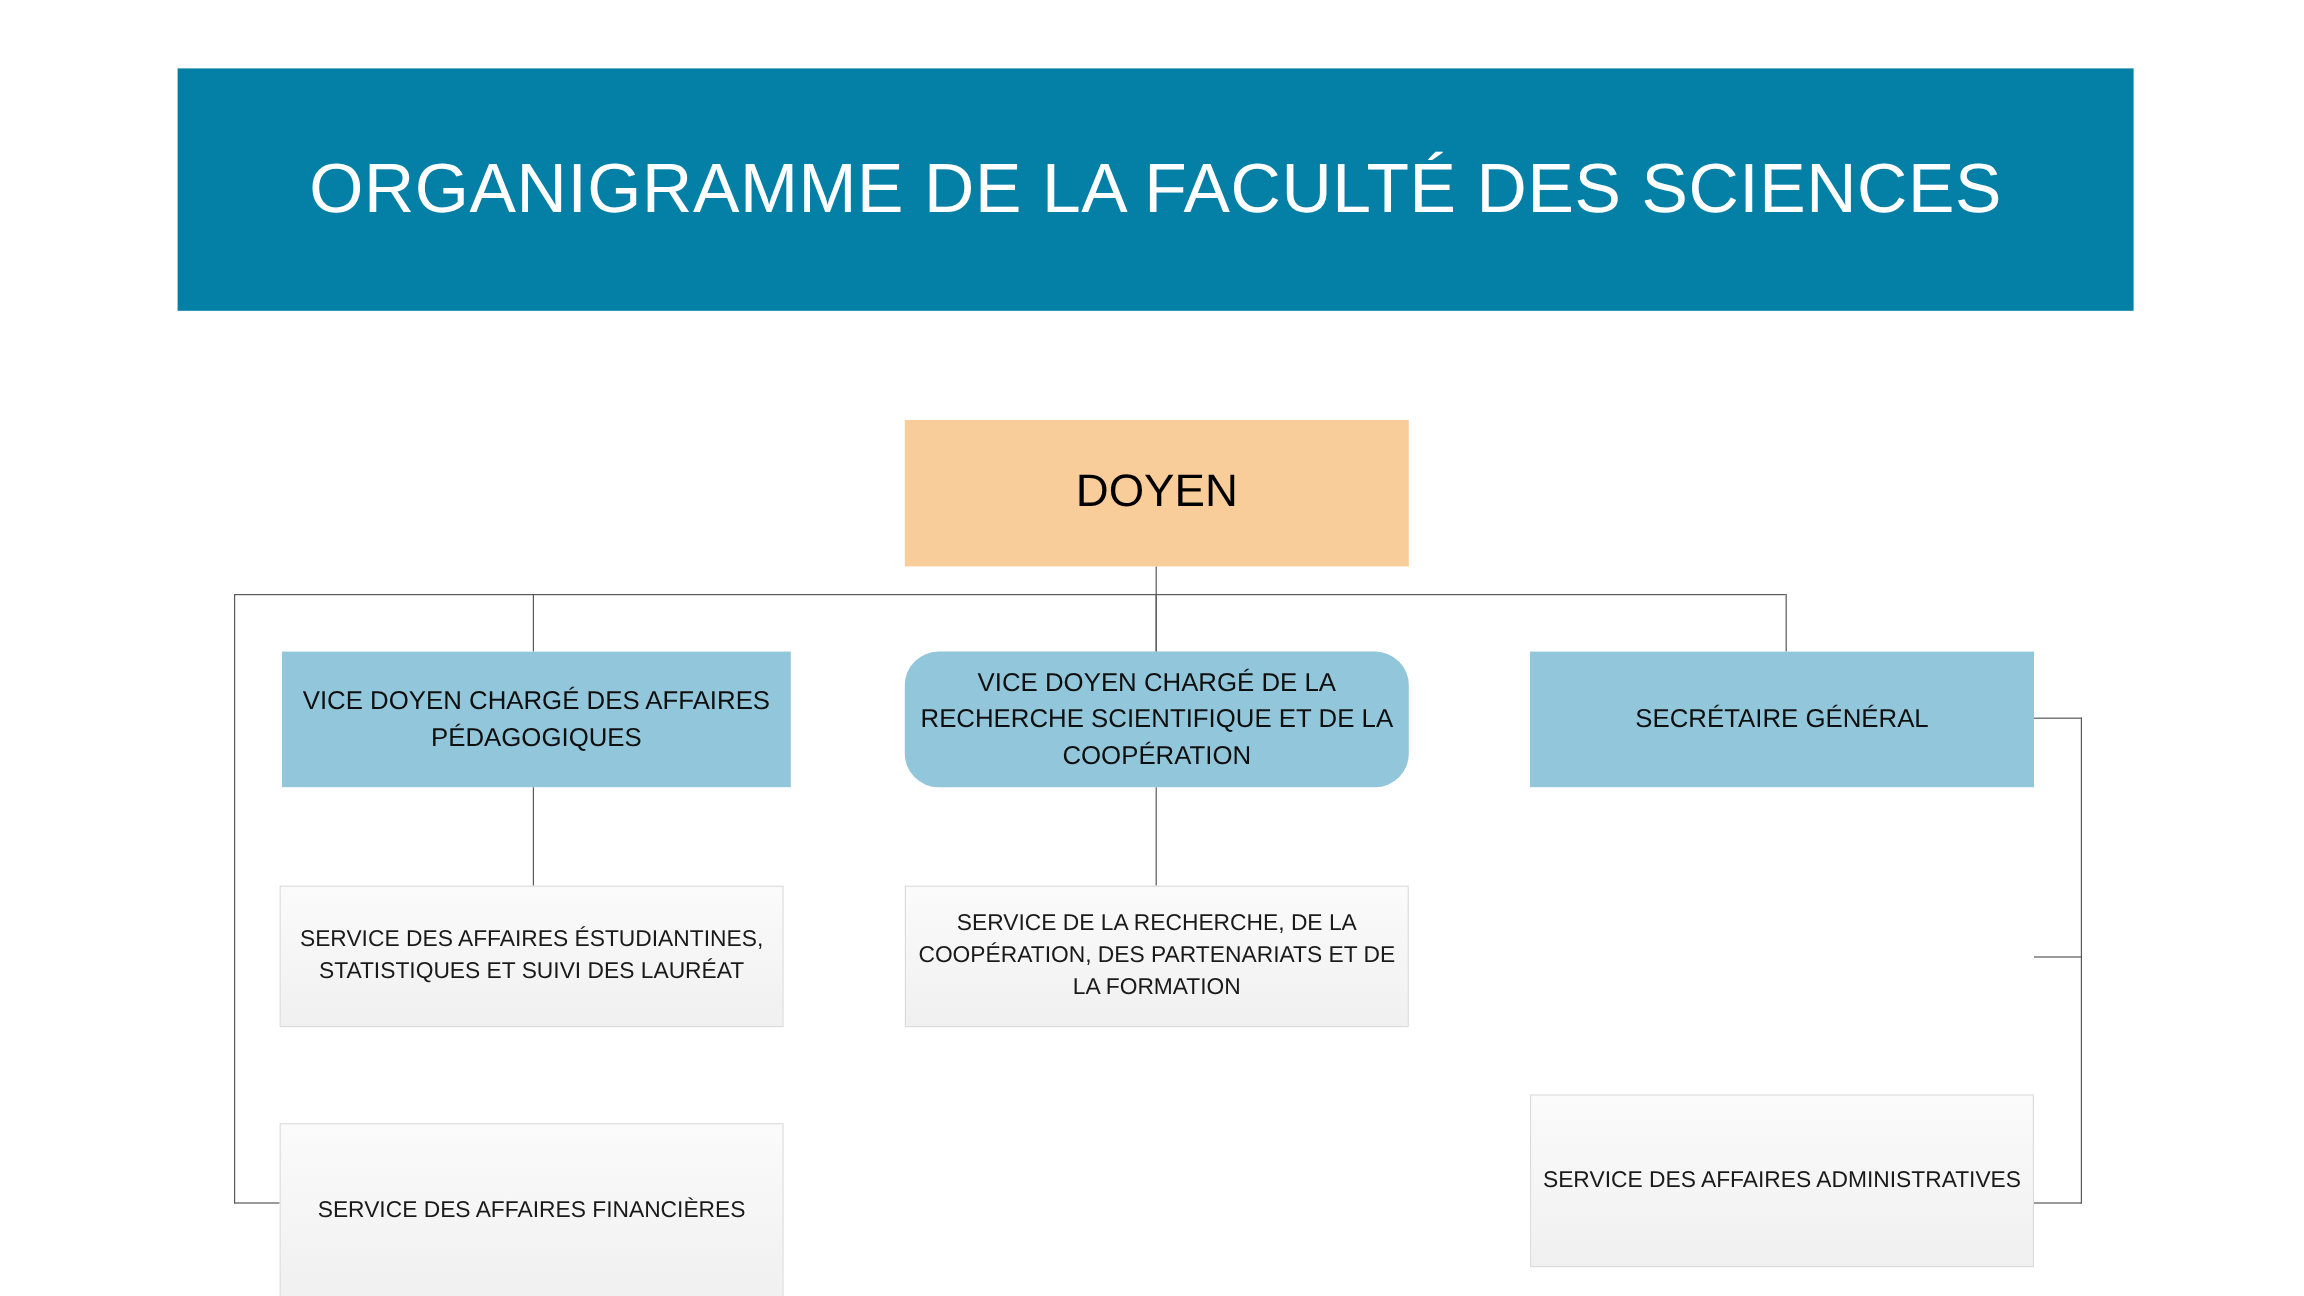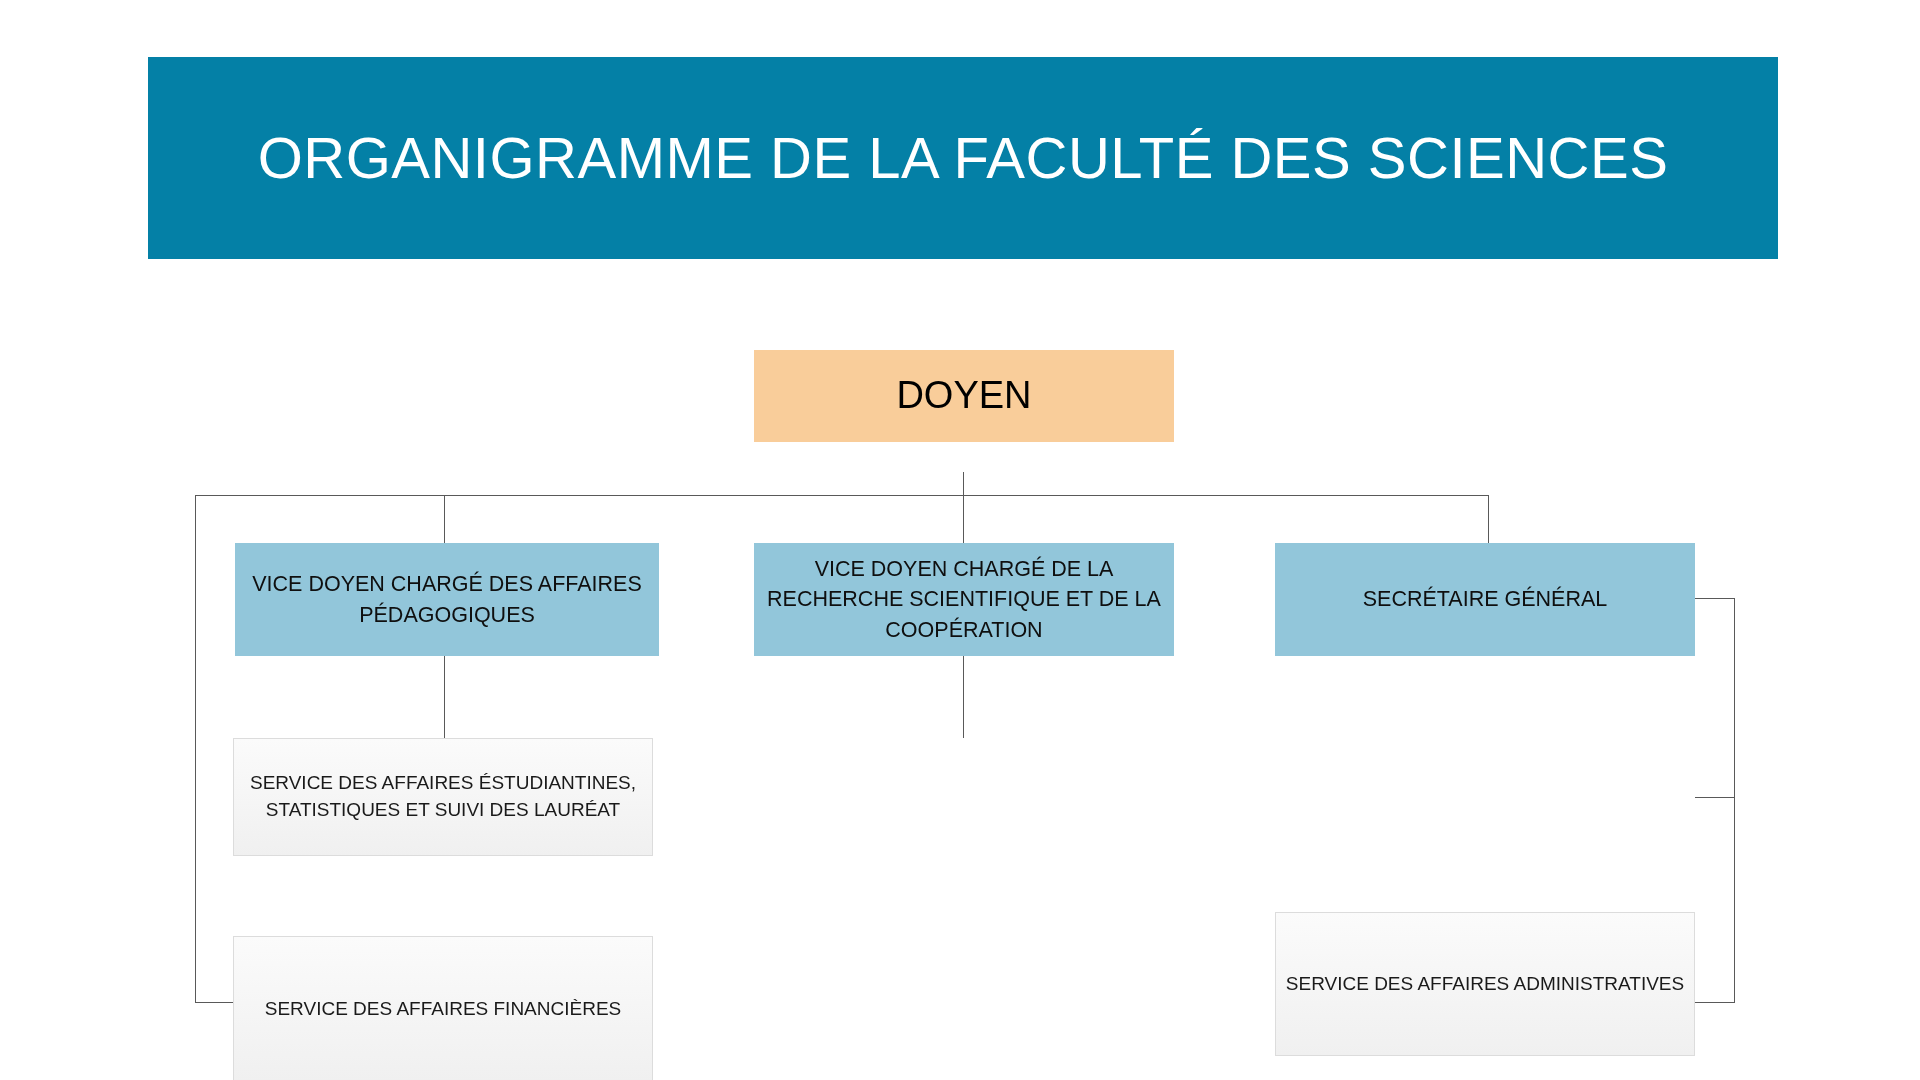--- a/index.html
+++ b/index.html
@@ -118,40 +118,43 @@
 
   <div class="line v" style="left:444px; top:640px; height:82px;"></div>
 
   <div class="line v" style="left:963px; top:640px; height:82px;"></div>
 
   <div class="line h" style="left:1695px; top:582px; width:40px;"></div>
   <div class="line v" style="left:1734px; top:582px; height:405px;"></div>
   <div class="line h" style="left:1695px; top:781px; width:40px;"></div>
   <div class="line h" style="left:1695px; top:986px; width:40px;"></div>
 
-  <div class="node node-doyen" style="left:754px; top:334px; width:420px; height:92px;align-items:center;">
+  <div class="node node-doyen" style="left:754px; top:334px; width:420px; height:122px;align-items:center;">
     <span>DOYEN</span>
   </div>
 
   <div class="node node-vice" style="left:235px; top:527px; width:424px; height:113px;align-items:center;">
     <span>VICE DOYEN CHARGÉ DES AFFAIRES PÉDAGOGIQUES</span>
   </div>
 
-  <div class="node node-vice" style="left:754px; top:527px; width:420px; height:113px;">
+  <div class="node node-vice" style="left:754px; top:527px; width:420px; height:113px;border-radius:28px;">
     <span>VICE DOYEN CHARGÉ DE LA RECHERCHE SCIENTIFIQUE ET DE LA COOPÉRATION</span>
   </div>
 
   <div class="node node-vice" style="left:1275px; top:527px; width:420px; height:113px;">
     <span>SECRÉTAIRE GÉNÉRAL</span>
   </div>
 
   <div class="node node-service" style="left:233px; top:722px; width:420px; height:118px;">
     <span>SERVICE DES AFFAIRES ÉSTUDIANTINES, STATISTIQUES ET SUIVI DES LAURÉAT</span>
   </div>
 
+  <div class="node node-service" style="left:754px; top:722px; width:420px; height:118px;">
+    <span>SERVICE DE LA RECHERCHE, DE LA COOPÉRATION, DES PARTENARIATS ET DE LA FORMATION</span>
+  </div>
 
 
   <div class="node node-service" style="left:233px; top:920px; width:420px; height:146px;">
     <span>SERVICE DES AFFAIRES FINANCIÈRES</span>
   </div>
 
   <div class="node node-service" style="left:1275px; top:896px; width:420px; height:144px;">
     <span>SERVICE DES AFFAIRES ADMINISTRATIVES</span>
   </div>
 

